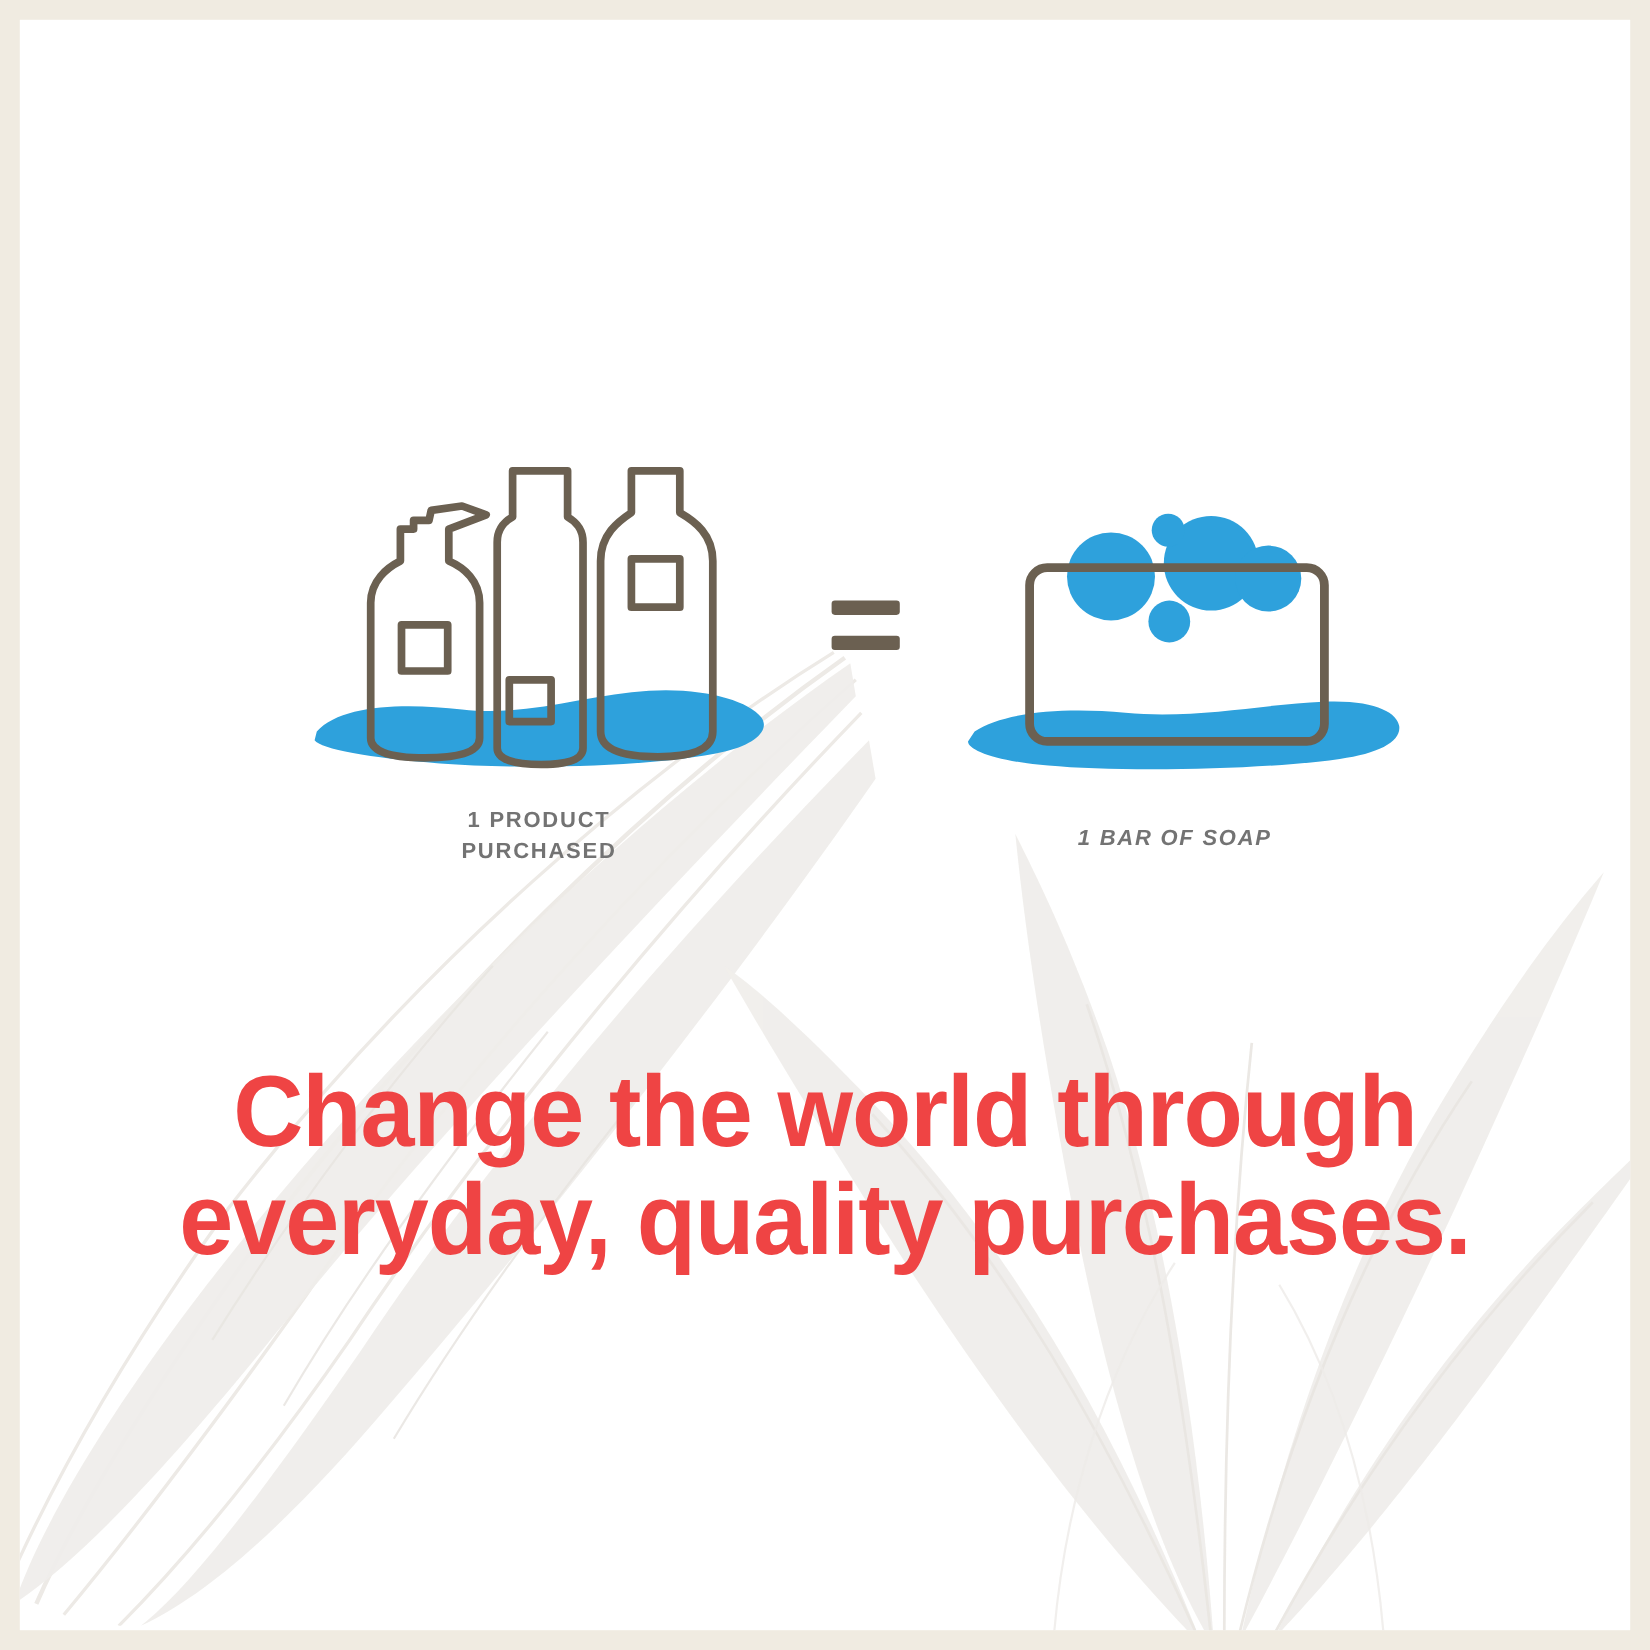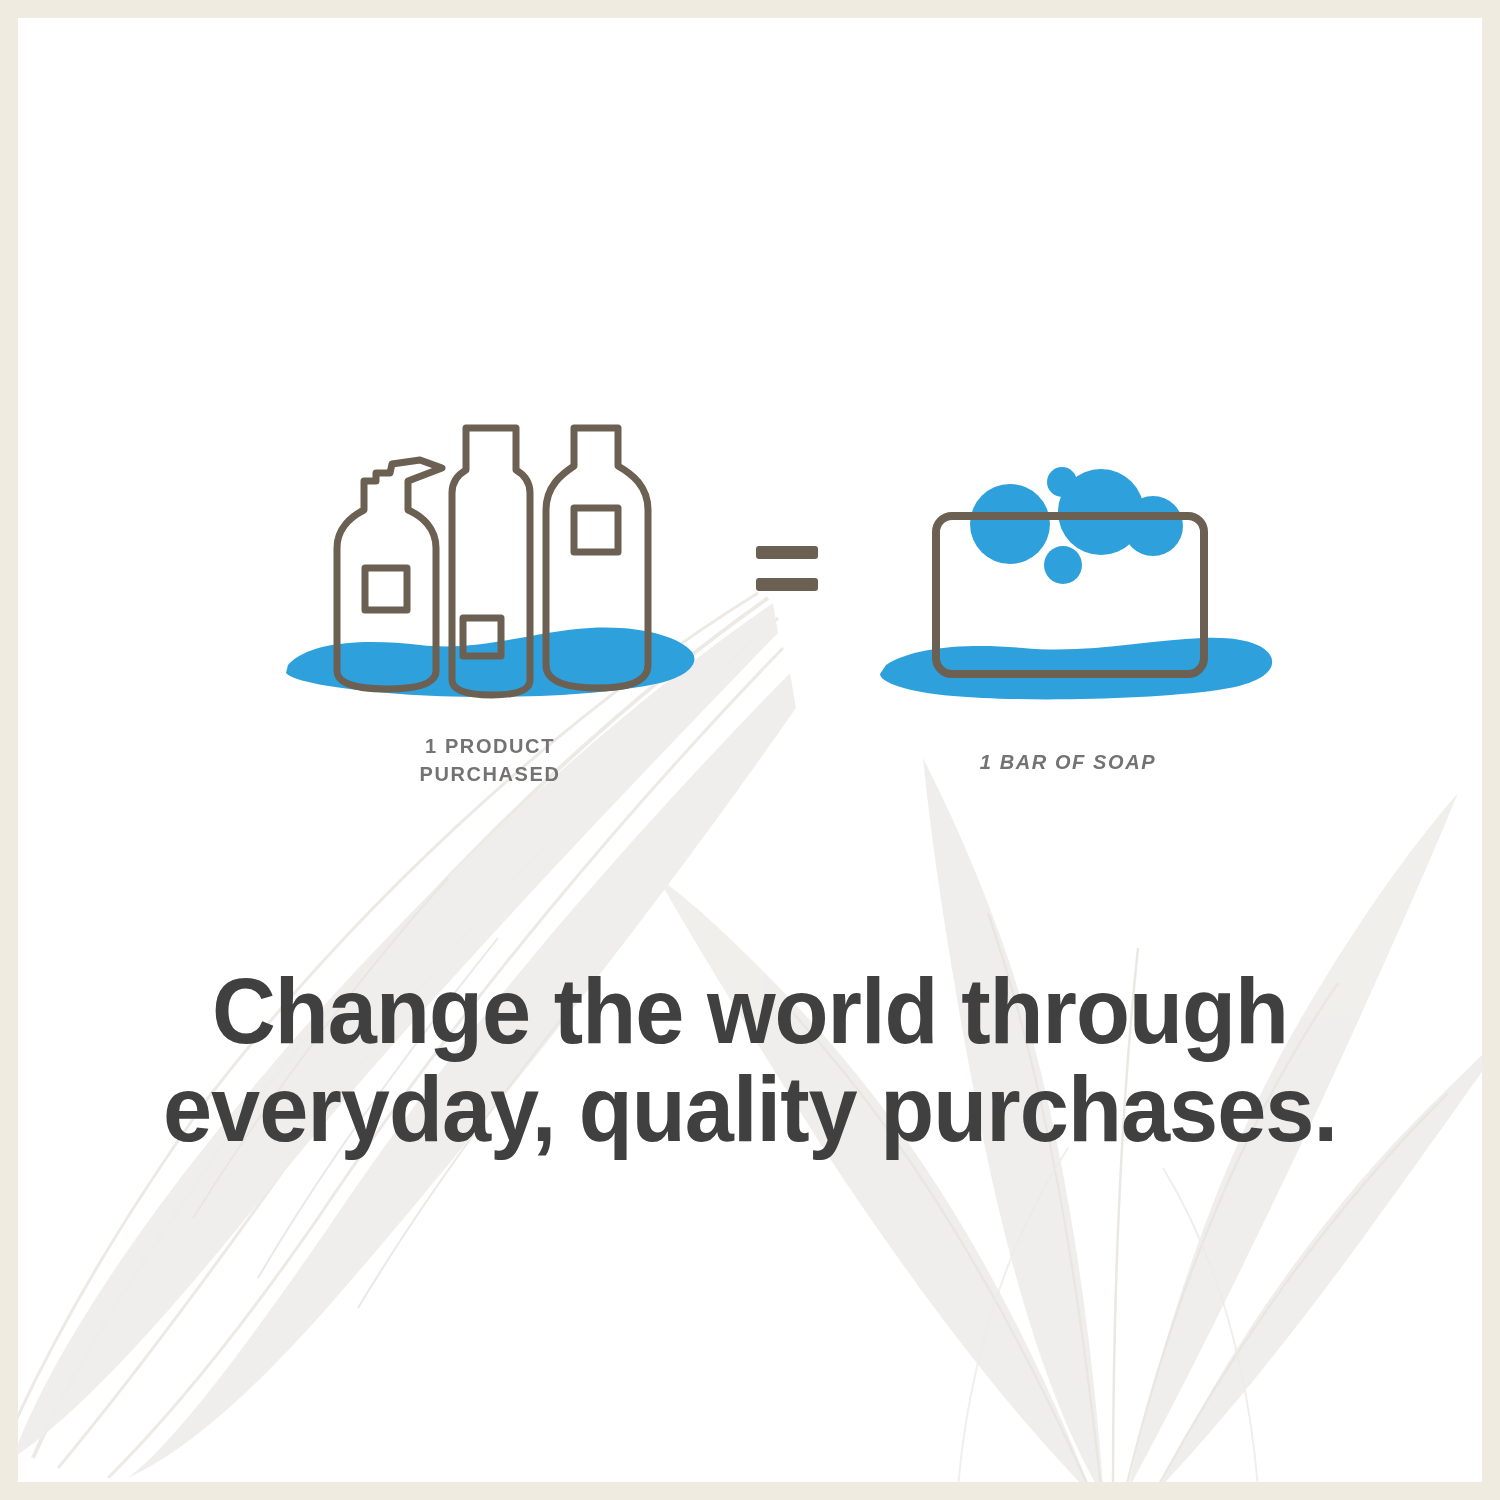--- a/index.html
+++ b/index.html
@@ -116,21 +116,21 @@
   #equals-sign .bar.top { top: 0; }
   #equals-sign .bar.bottom { top: 32px; }
 
   
   #headline {
     position: absolute;
     left: 0;
     top: 945px;
     width: 1464px;
     text-align: center;
-    color: #404040;
+    color: #ef4444;
     font-family: "Liberation Sans Narrow", "Liberation Sans", sans-serif;
     font-weight: bold;
     font-size: 92px;
     line-height: 1.06;
     letter-spacing: -1px;
   }
   #headline .hl-line {
     display: block;
     white-space: nowrap;
     transform: scaleX(0.96);

